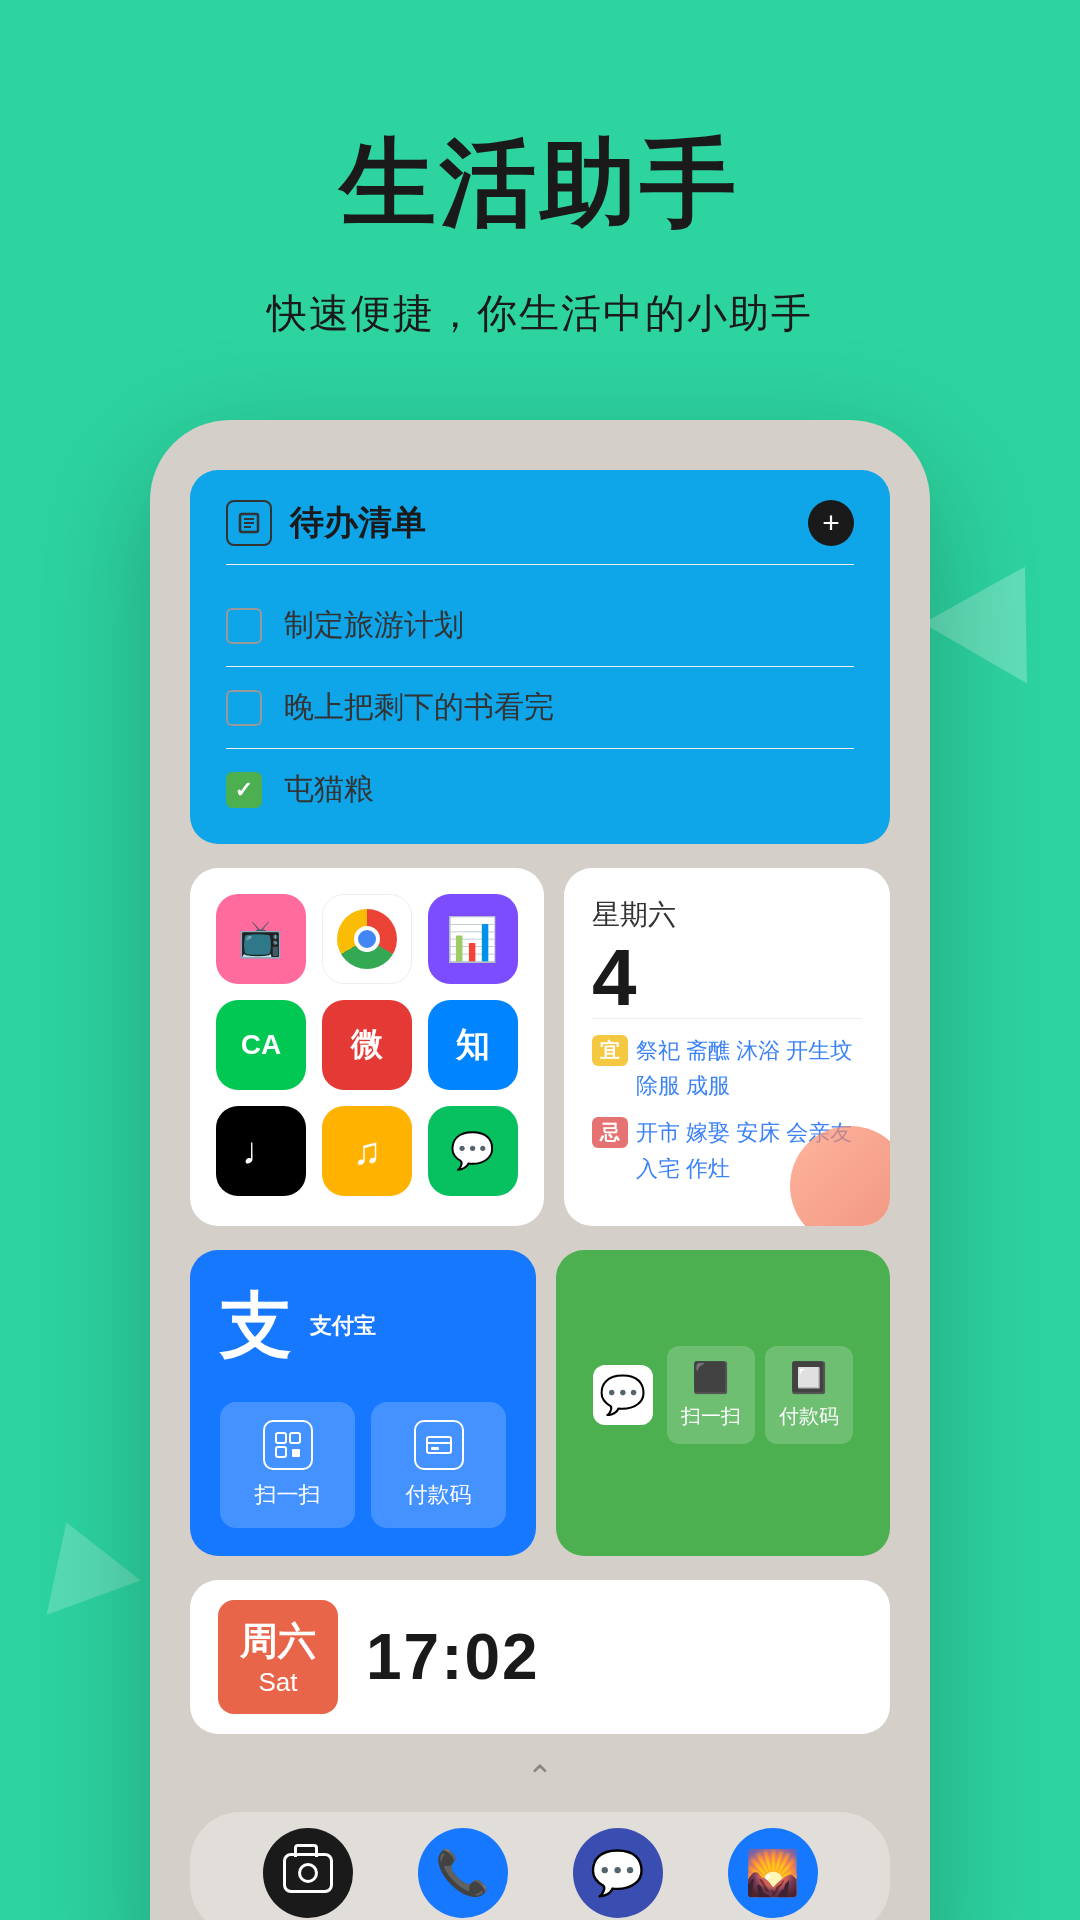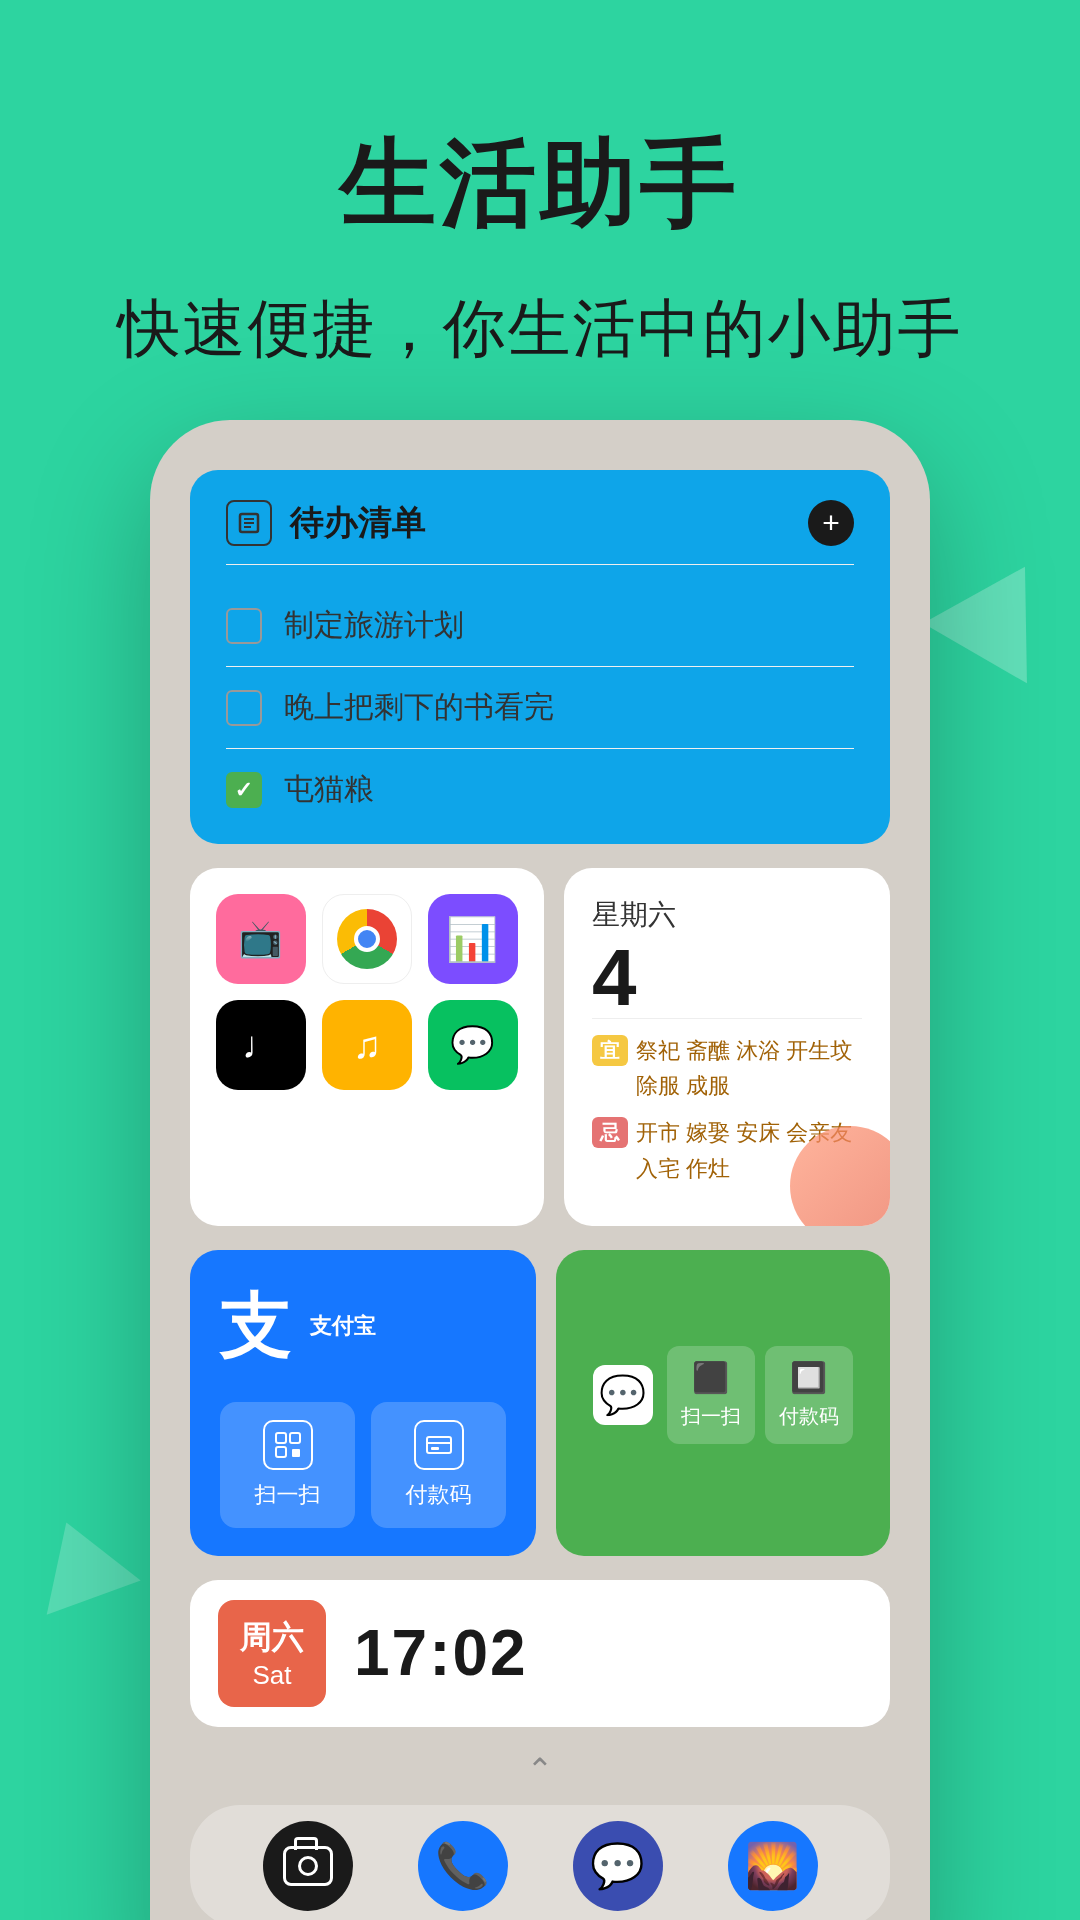--- a/index.html
+++ b/index.html
@@ -20,21 +20,21 @@
 
     .main-title {
       font-size: 96px;
       font-weight: 900;
       color: #1a1a1a;
       letter-spacing: 4px;
       margin-bottom: 36px;
     }
 
     .subtitle {
-      font-size: 63px;
+      font-size: 40px;
       color: #1a1a1a;
       font-weight: 400;
       letter-spacing: 2px;
     }
 
     
     .phone-container {
       position: absolute;
       top: 420px;
       left: 50%;
@@ -262,21 +262,21 @@
       border-radius: 6px;
       font-size: 20px;
       padding: 2px 8px;
       font-weight: 600;
       flex-shrink: 0;
       margin-top: 2px;
     }
 
     .calendar-events {
       font-size: 22px;
-      color: #a16207;
+      color: #3b82f6;
       line-height: 1.6;
     }
 
     .calendar-deco {
       position: absolute;
       bottom: -20px;
       right: -20px;
       width: 120px;
       height: 120px;
       border-radius: 50%;
@@ -416,21 +416,21 @@
       background: #E8654A;
       border-radius: 16px;
       padding: 16px 22px;
       display: flex;
       flex-direction: column;
       align-items: center;
       margin-right: 28px;
     }
 
     .clock-day-cn {
-      font-size: 32px;
+      font-size: 38px;
       color: white;
       font-weight: 700;
     }
 
     .clock-day-en {
       font-size: 26px;
       color: white;
     }
 
     .clock-time {
@@ -584,20 +584,25 @@
 
     <div class="app-grid-widget">
       <div class="app-row">
         <div class="app-icon app-pink">📺</div>
         <div class="app-icon app-chrome">
           <div class="chrome-ring">
               <div class="chrome-center"></div>
             </div>
         </div>
         <div class="app-icon app-purple" style="color:white;font-size:42px;">📊</div>
+      </div>
+      <div class="app-row">
+        <div class="app-icon app-green-dark" style="color:white;font-size:28px;font-weight:700;">CA</div>
+        <div class="app-icon app-red-weibo" style="color:white;font-size:32px;font-weight:700;">微</div>
+        <div class="app-icon app-blue-zhihu" style="color:white;font-size:34px;font-weight:700;">知</div>
       </div>
       <div class="app-row">
         <div class="app-icon app-black" style="color:white;font-size:38px;">♩</div>
         <div class="app-icon app-yellow" style="color:white;font-size:38px;">♫</div>
         <div class="app-icon app-green-wechat" style="color:white;font-size:36px;">💬</div>
       </div>
     </div>
 
     <div class="calendar-widget">
       <div class="calendar-day">星期六</div>

